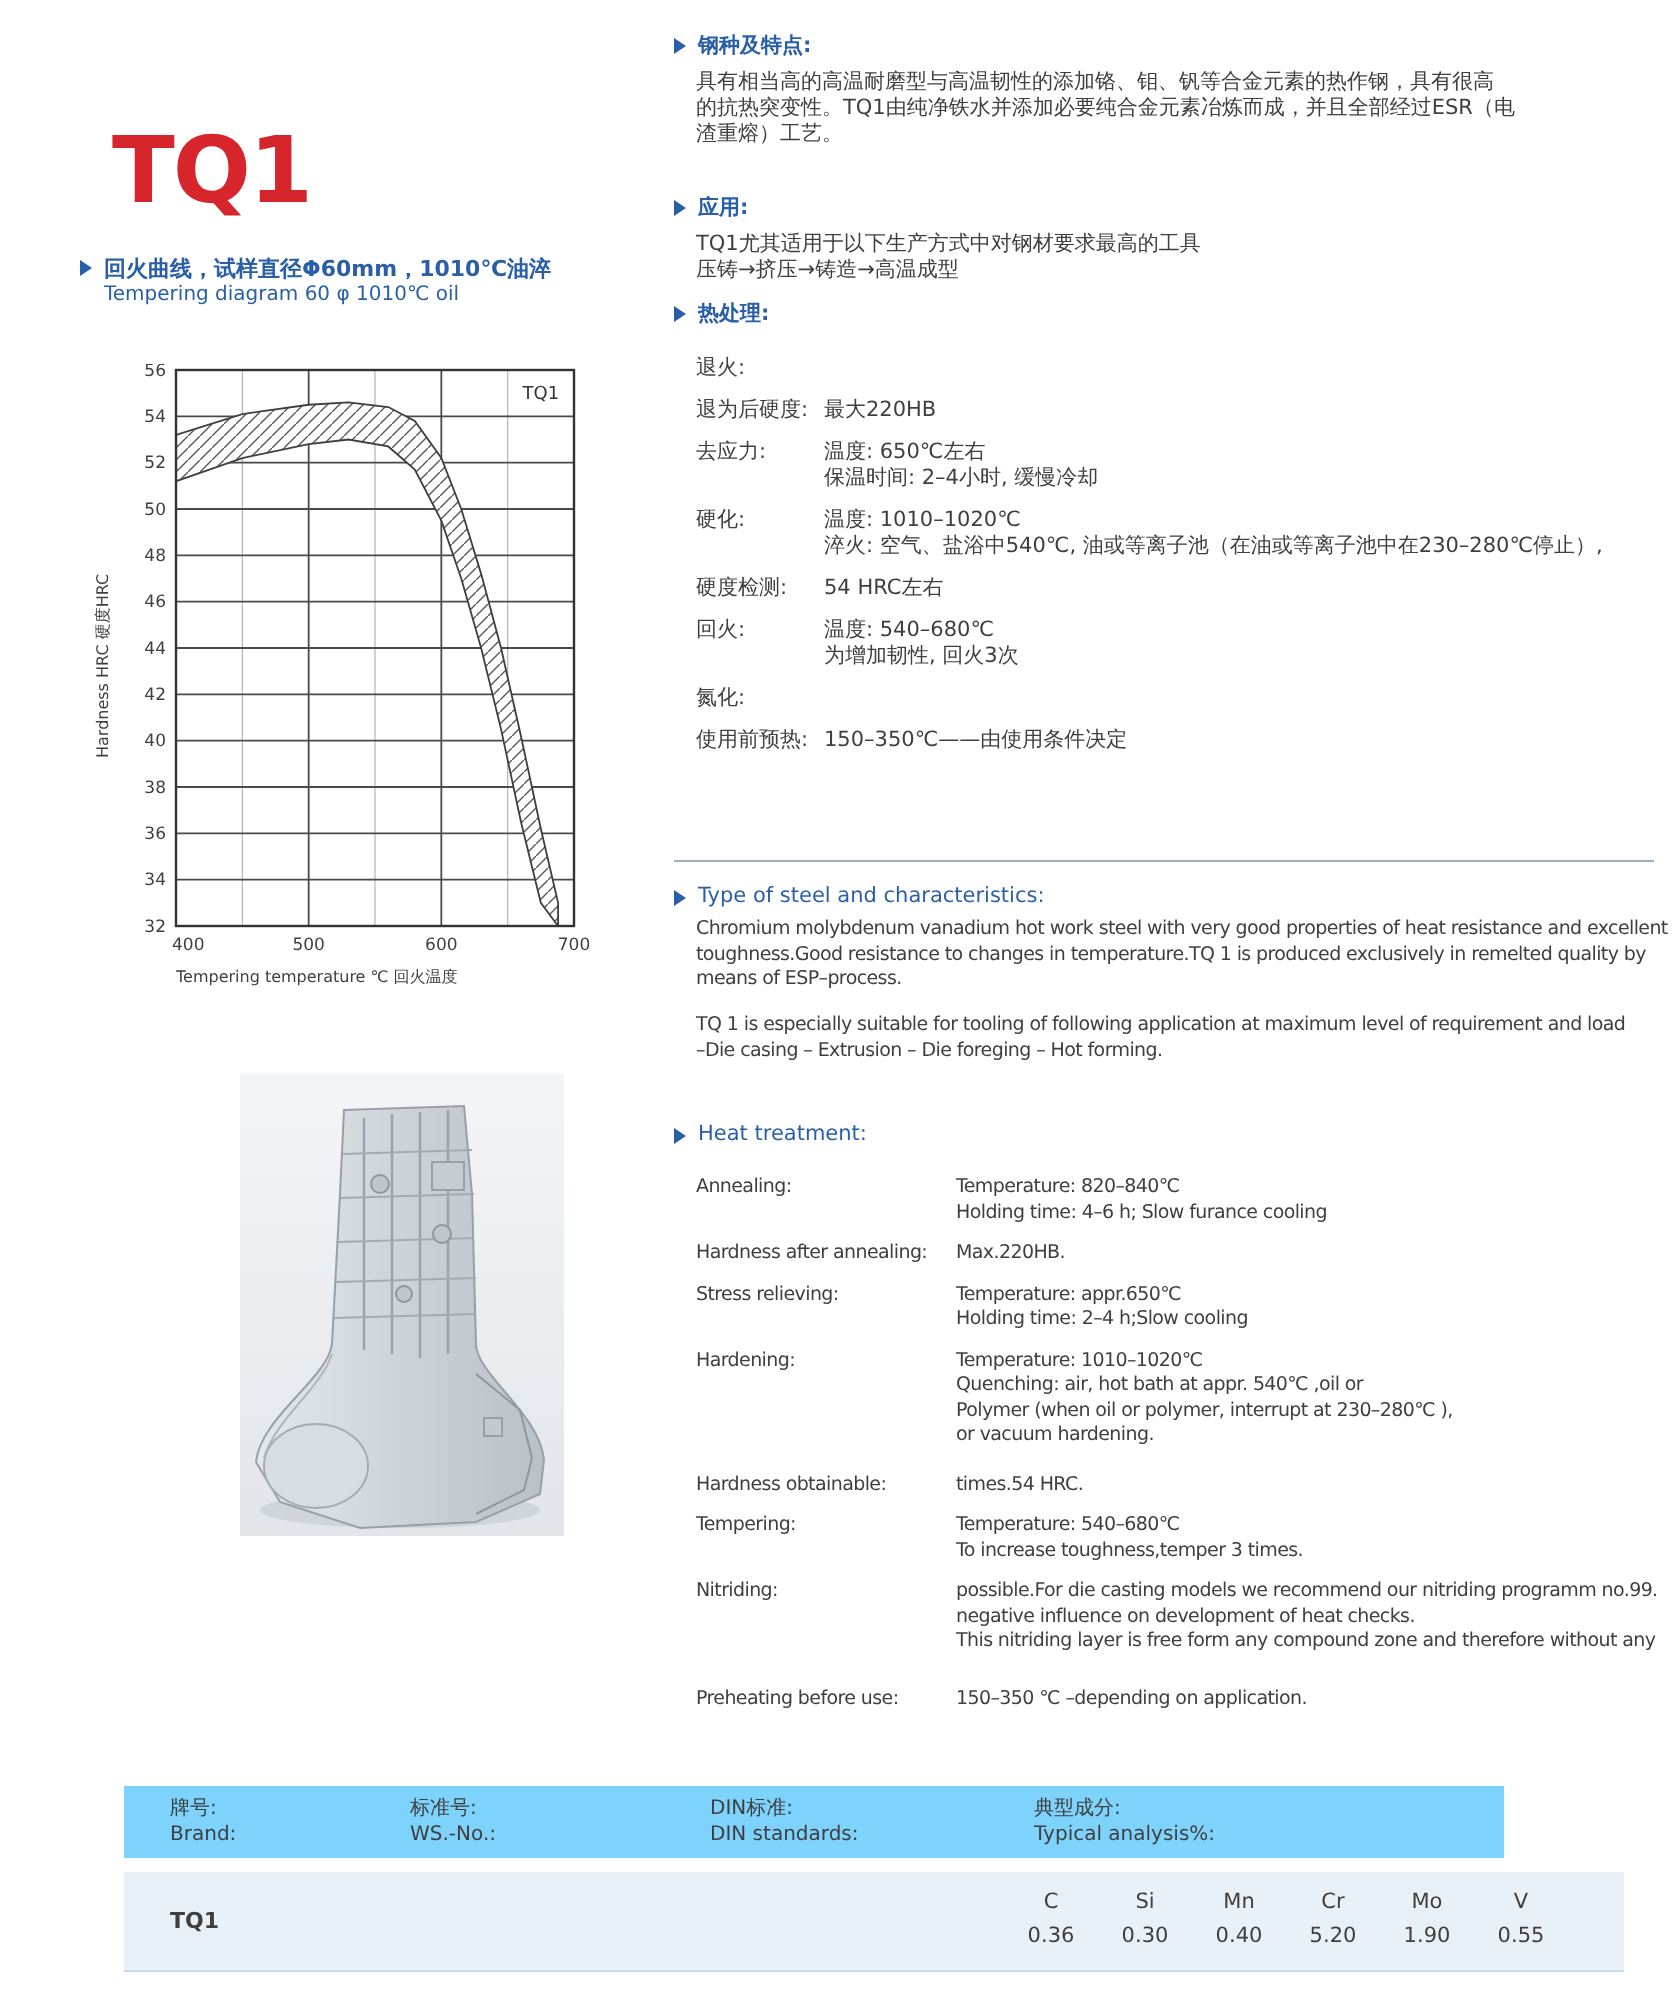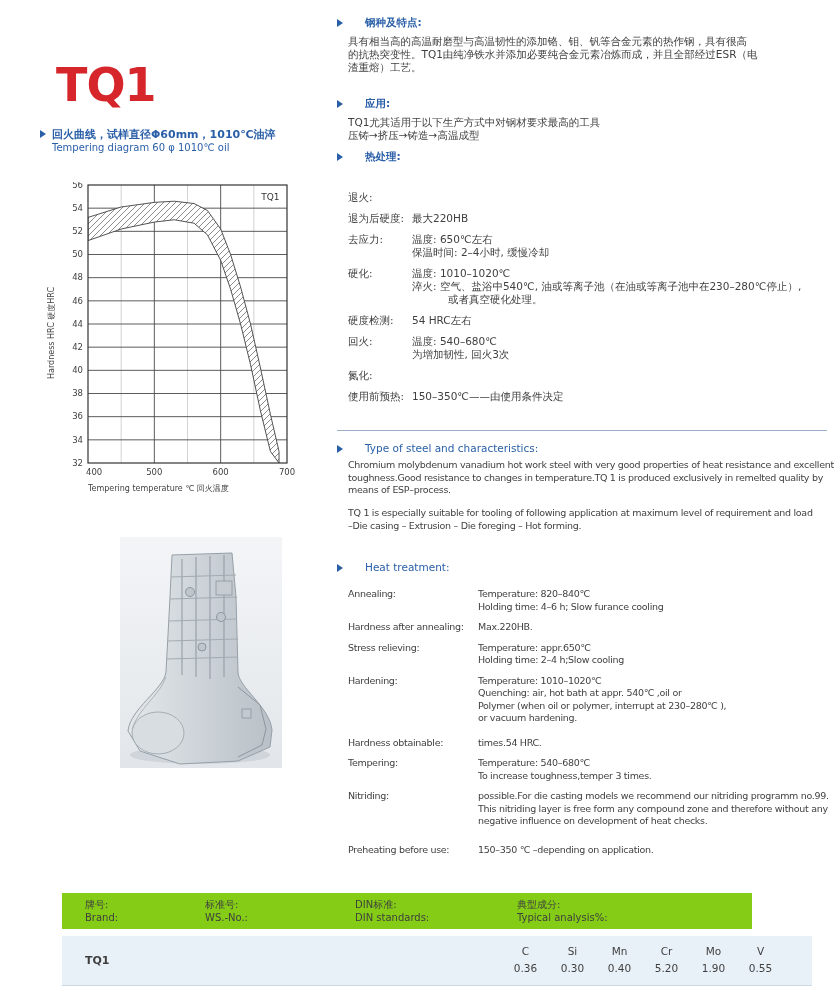--- a/index.html
+++ b/index.html
@@ -26,34 +26,34 @@
   .photo {
     position:absolute; left:120px; top:537px; width:162px; height:231px;
   }
   
   .sec { position:absolute; left:337px; width:497px; }
   .sec-title { font-size:10.5px; color:#2a5fa8; margin-bottom:5px; white-space:nowrap; }
   .sec-title.cn { font-weight:600; }
   .sec .line { font-size:10.5px; line-height:13px; white-space:nowrap; }
   .sec.en-sec .line { font-size:9.5px; letter-spacing:-0.3px; line-height:12.5px; }
   .rows { padding-left:11px; }
-  .sec-title-wrap { display:flex;gap:16px; }
+  .sec-title-wrap { display:flex; }
   .ht-row { display:flex; margin-bottom:8px; }
   .ht-row.mt { margin-top:16px; }
   .ht-label { flex:none; font-size:10.5px; line-height:13px; white-space:nowrap; }
   .cn-rows .ht-label { width:64px; }
   .en-rows .ht-label { width:130px; font-size:9.5px; letter-spacing:-0.3px; line-height:12.5px; }
   .ht-val div { font-size:10.5px; line-height:13px; white-space:nowrap; }
   .en-rows .ht-val div { font-size:9.5px; letter-spacing:-0.3px; line-height:12.5px; }
   .cn-rows .ht-row .ht-val div:nth-child(3) { padding-left:36px; }
   .rule { position:absolute; left:337px; top:430px; width:490px; height:1px; background:#9ab0c6; }
   
   .ft-head {
     position:absolute; left:62px; top:893px; width:690px; height:36px;
-    background:#84cc16;
+    background:#7dd3fc;
     padding-left:24px;
   }
   .ft-col { position:absolute; top:5px; font-size:10px; line-height:13px; color:#3f3f3f; white-space:nowrap; }
   .ft-body {
     position:absolute; left:62px; top:936px; width:750px; height:50px;
     background:#e9f1f8; border-bottom:1px solid #ccd9e4;
   }
   .ft-brand { position:absolute; left:23px; top:18px; font-size:11px; font-weight:bold; color:#3f3f3f; }
   .el-grid { position:absolute; left:440px; top:7px; display:flex; }
   .el-col { width:47px; text-align:center; }
@@ -179,21 +179,21 @@
       <div class="line">TQ1尤其适用于以下生产方式中对钢材要求最高的工具</div>
       <div class="line">压铸→挤压→铸造→高温成型</div>
     </div>
   </div>
 
   <div class="sec" style="top:150px">
     <div class="sec-title-wrap">
         <span class="tri"></span>
       <div class="sec-title cn">热处理:</div>
       </div>
-    <div class="rows cn-rows" style="margin-top:22px">
+    <div class="rows cn-rows" style="margin-top:9px">
       <div class="ht-row">
         <div class="ht-label">退火:</div>
       </div>
       <div class="ht-row">
         <div class="ht-label">退为后硬度:</div>
         <div class="ht-val">
             <div>最大220HB</div>
           </div>
       </div>
       <div class="ht-row">
@@ -201,21 +201,20 @@
         <div class="ht-val">
             <div>温度: 650℃左右</div>
             <div>保温时间: 2–4小时, 缓慢冷却</div>
           </div>
       </div>
       <div class="ht-row">
         <div class="ht-label">硬化:</div>
         <div class="ht-val">
             <div>温度: 1010–1020℃</div>
             <div>淬火: 空气、盐浴中540℃, 油或等离子池（在油或等离子池中在230–280℃停止）,</div>
-            <div>或者真空硬化处理。</div>
           </div>
       </div>
       <div class="ht-row">
         <div class="ht-label">硬度检测:</div>
         <div class="ht-val">
             <div>54 HRC左右</div>
           </div>
       </div>
       <div class="ht-row">
         <div class="ht-label">回火:</div>
@@ -302,22 +301,22 @@
         <div class="ht-label">Tempering:</div>
         <div class="ht-val">
             <div>Temperature: 540–680℃</div>
             <div>To increase toughness,temper 3 times.</div>
           </div>
       </div>
       <div class="ht-row">
         <div class="ht-label">Nitriding:</div>
         <div class="ht-val">
             <div>possible.For die casting models we recommend our nitriding programm no.99.</div>
+            <div>negative influence on development of heat checks.</div>
             <div>This nitriding layer is free form any compound zone and therefore without any</div>
-            <div>negative influence on development of heat checks.</div>
           </div>
       </div>
       <div class="ht-row mt">
         <div class="ht-label">Preheating before use:</div>
         <div class="ht-val">
             <div>150–350 ℃ –depending on application.</div>
           </div>
       </div>
     </div>
   </div>

